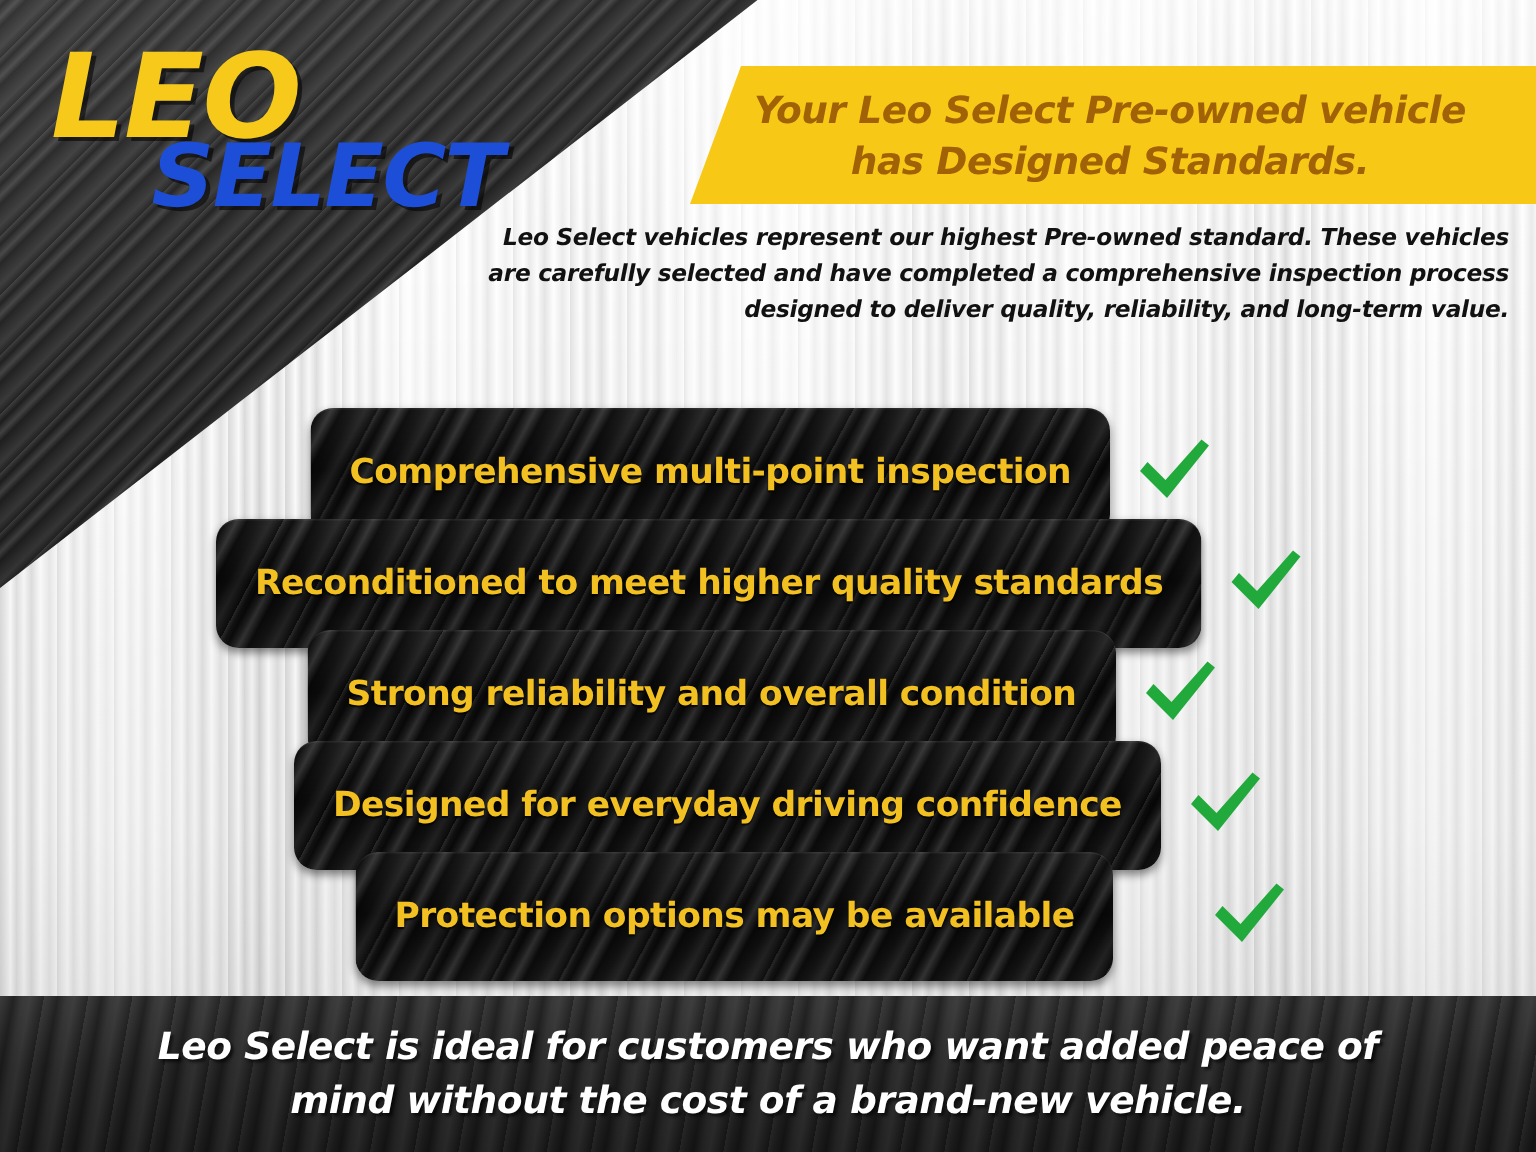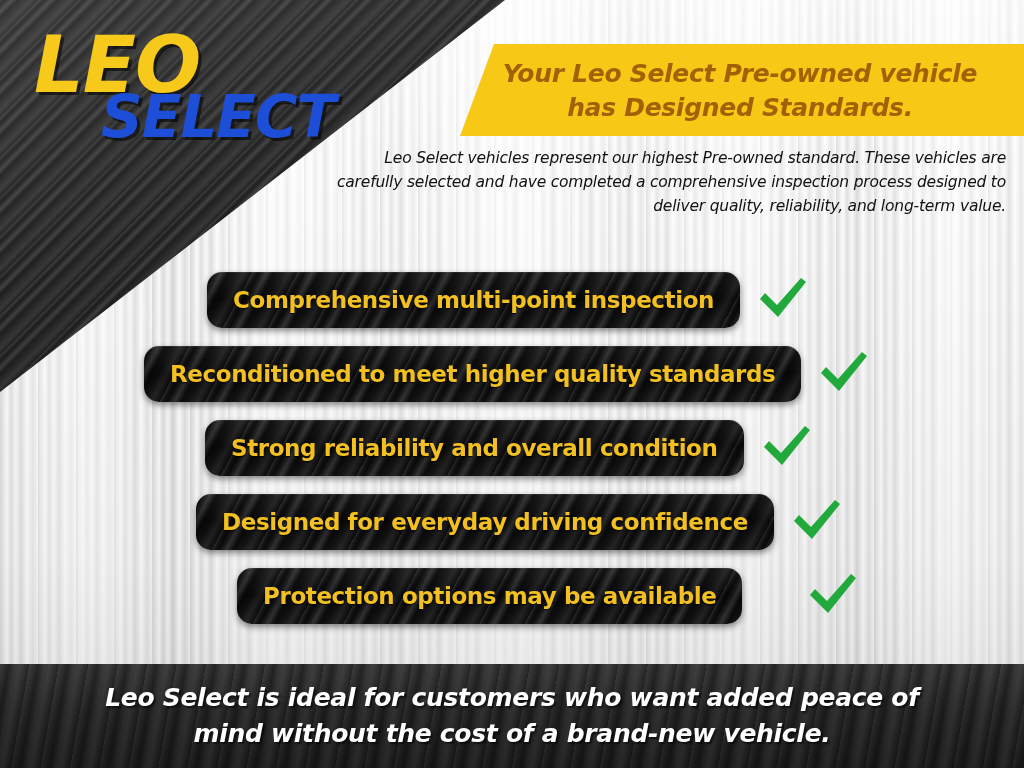--- a/index.html
+++ b/index.html
@@ -76,31 +76,31 @@
     display:flex;flex-direction:column;align-items:center;justify-content:center;
     font-family:"DejaVu Sans",sans-serif;font-weight:bold;font-style:italic;
     font-size:25px;line-height:34px;color:#a16207;text-align:center;
     letter-spacing:-0.3px;
   }
 
   
   .description{
     position:absolute;left:316px;top:146px;width:690px;
     text-align:right;
-    font-family:"DejaVu Sans",sans-serif;font-weight:normal;font-style:italic;
+    font-family:"DejaVu Sans",sans-serif;font-weight:bold;font-style:italic;
     font-size:15.5px;line-height:24px;color:#111111;letter-spacing:-0.2px;
   }
 
   
   .features{position:absolute;left:0;top:0;width:1024px;height:768px;}
   .feature-row{position:absolute;display:flex;align-items:center;}
   .pill{
     position:relative;height:56px;border-radius:15px;
     display:flex;align-items:center;justify-content:center;
-    padding:0 26px;
+    padding:15px 26px;
     background:
       repeating-linear-gradient(118deg,
         rgba(255,255,255,0.10) 0px, rgba(255,255,255,0.00) 3px,
         rgba(0,0,0,0.45) 6px, rgba(255,255,255,0.045) 10px,
         rgba(255,255,255,0.13) 13px, rgba(0,0,0,0.40) 19px,
         rgba(255,255,255,0.0) 26px, rgba(255,255,255,0.07) 33px,
         rgba(0,0,0,0.35) 40px),
       linear-gradient(180deg,#1d1d1d 0%,#0a0a0a 48%,#151515 100%);
     box-shadow:0 3px 6px rgba(0,0,0,0.45), inset 0 1px 0 rgba(255,255,255,0.07);
     overflow:hidden;

